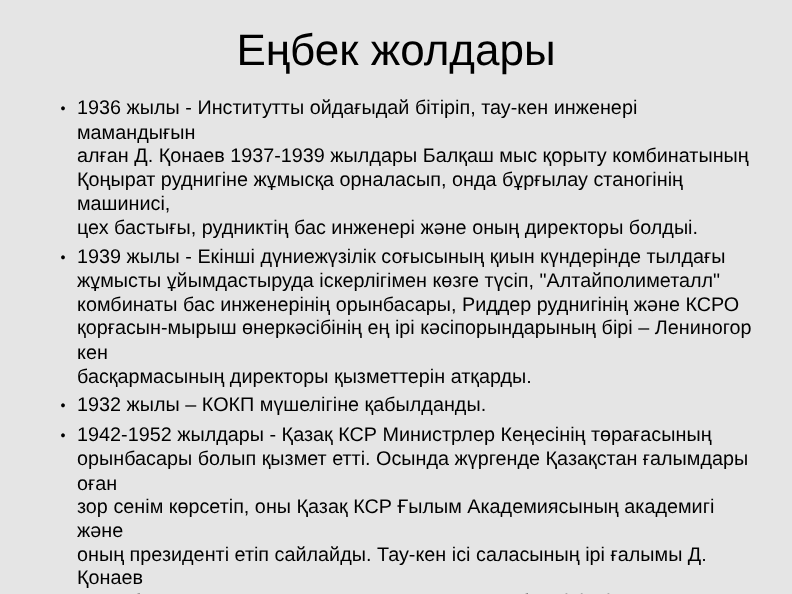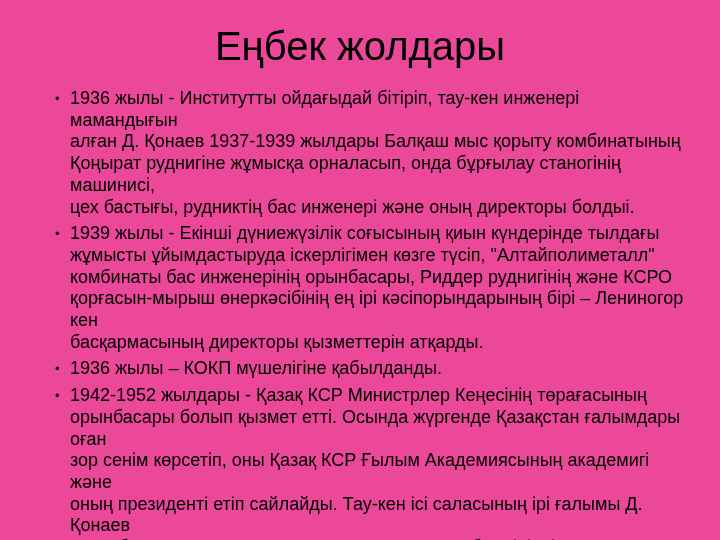--- a/index.html
+++ b/index.html
@@ -11,21 +11,21 @@
     height: 540px;
     background: #ffffff;
     font-family: "Liberation Sans", sans-serif;
     color: #000000;
     overflow: hidden;
   }
   .slide {
     position: relative;
     width: 720px;
     height: 540px;
-    background: #ec4899;
+    background: #e5e5e5;
   }
   .slide-title {
     position: absolute;
     top: 22px;
     left: 0;
     width: 720px;
     text-align: center;
     font-size: 40px;
     line-height: 1.2;
     font-weight: 400;
@@ -80,21 +80,21 @@
       <span class="bullet-marker">•</span>
       <span class="bullet-text">1939 жылы - Екінші дүниежүзілік соғысының қиын күндерінде тылдағы
 жұмысты ұйымдастыруда іскерлігімен көзге түсіп, "Алтайполиметалл"
 комбинаты бас инженерінің орынбасары, Риддер руднигінің және КСРО
 қорғасын-мырыш өнеркәсібінің ең ірі кәсіпорындарының бірі – Лениногор кен
 басқармасының директоры қызметтерін атқарды.</span>
     </div>
 
     <div class="bullet-item">
       <span class="bullet-marker">•</span>
-      <span class="bullet-text">1936 жылы – КОКП мүшелігіне қабылданды.</span>
+      <span class="bullet-text">1932 жылы – КОКП мүшелігіне қабылданды.</span>
     </div>
 
     <div class="bullet-item">
       <span class="bullet-marker">•</span>
       <span class="bullet-text">1942-1952 жылдары - Қазақ КСР Министрлер Кеңесінің төрағасының
 орынбасары болып қызмет етті. Осында жүргенде Қазақстан ғалымдары оған
 зор сенім көрсетіп, оны Қазақ КСР Ғылым Академиясының академигі және
 оның президенті етіп сайлайды. Тау-кен ісі саласының ірі ғалымы Д. Қонаев
 республика ғылымының дамуы жолында зор еңбек сіңірді. Ғылыми-ұйымдық
 жұмыстарды жақсарту, ғылыми зерттеулердің негізгі салаларын білікті

